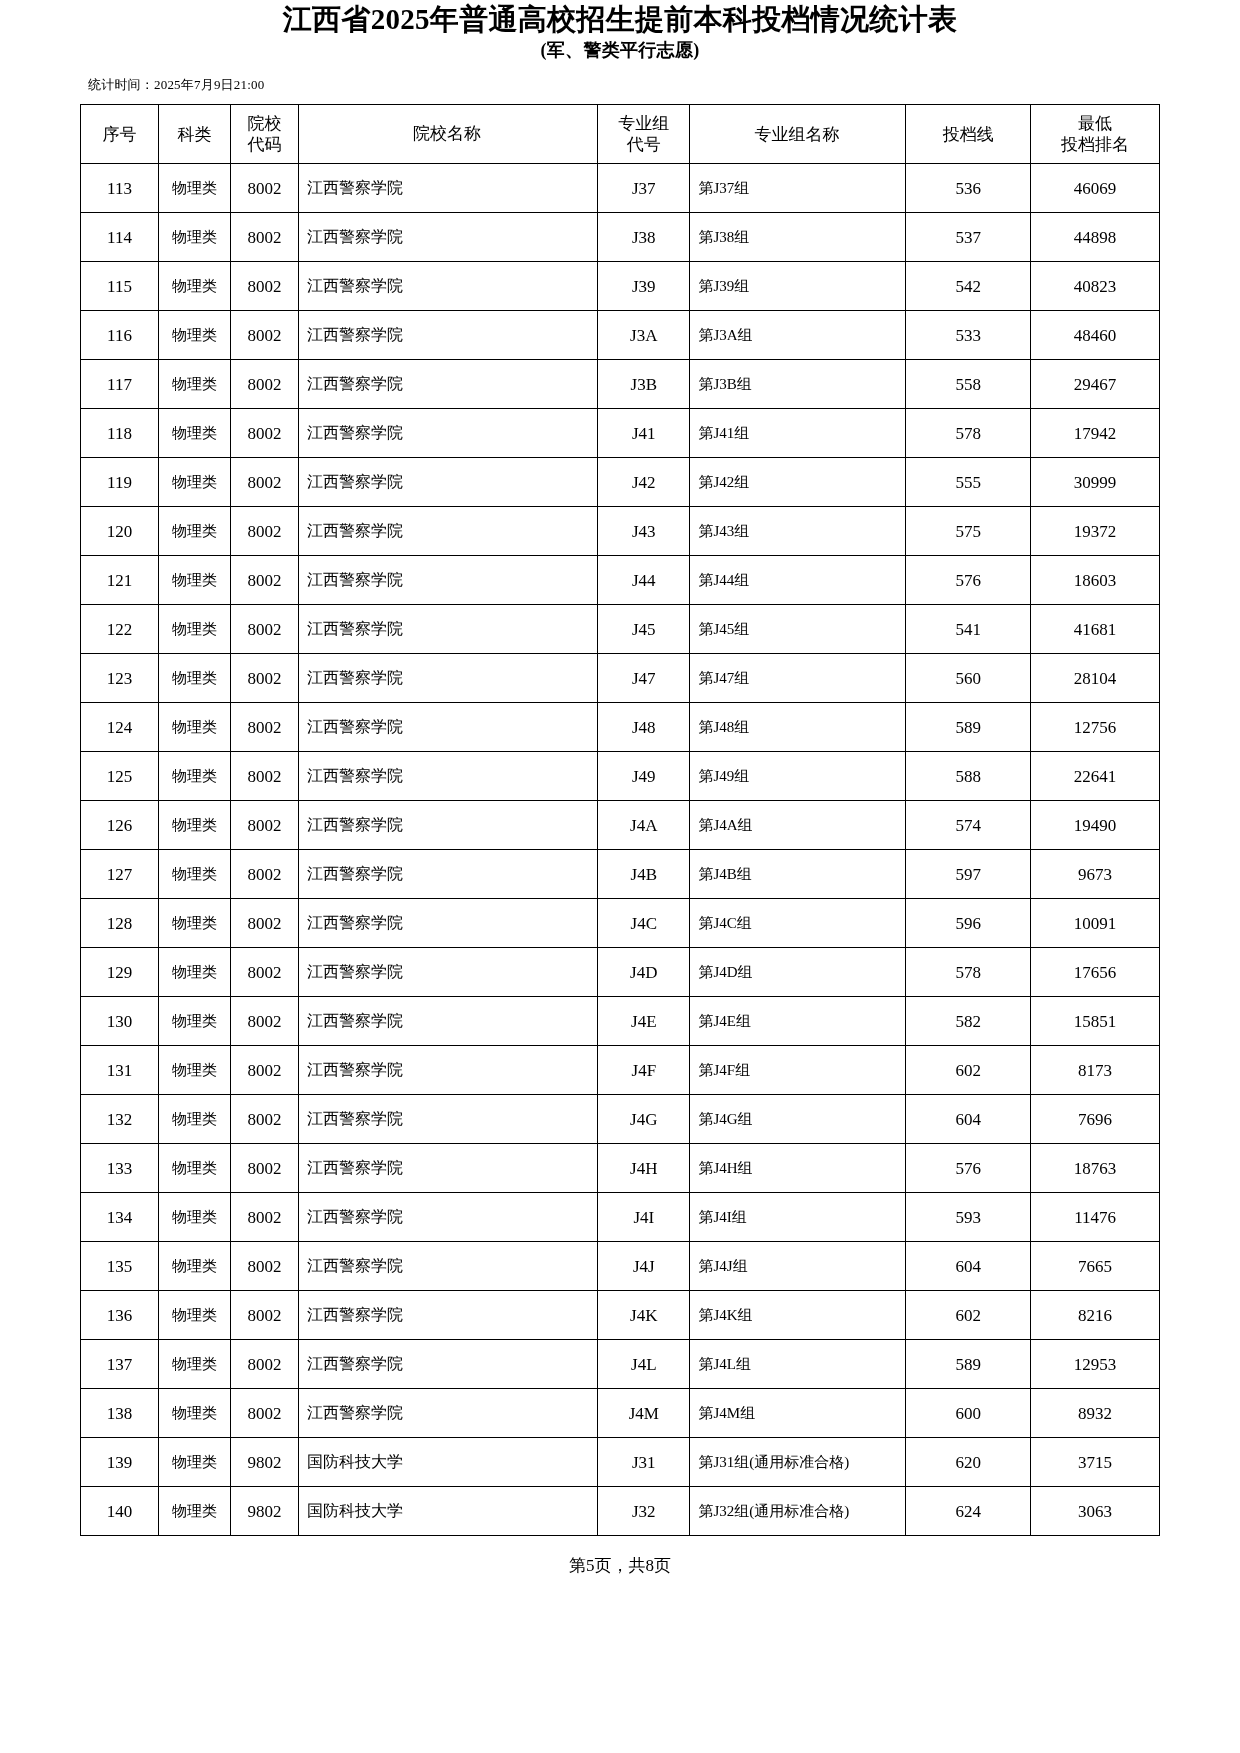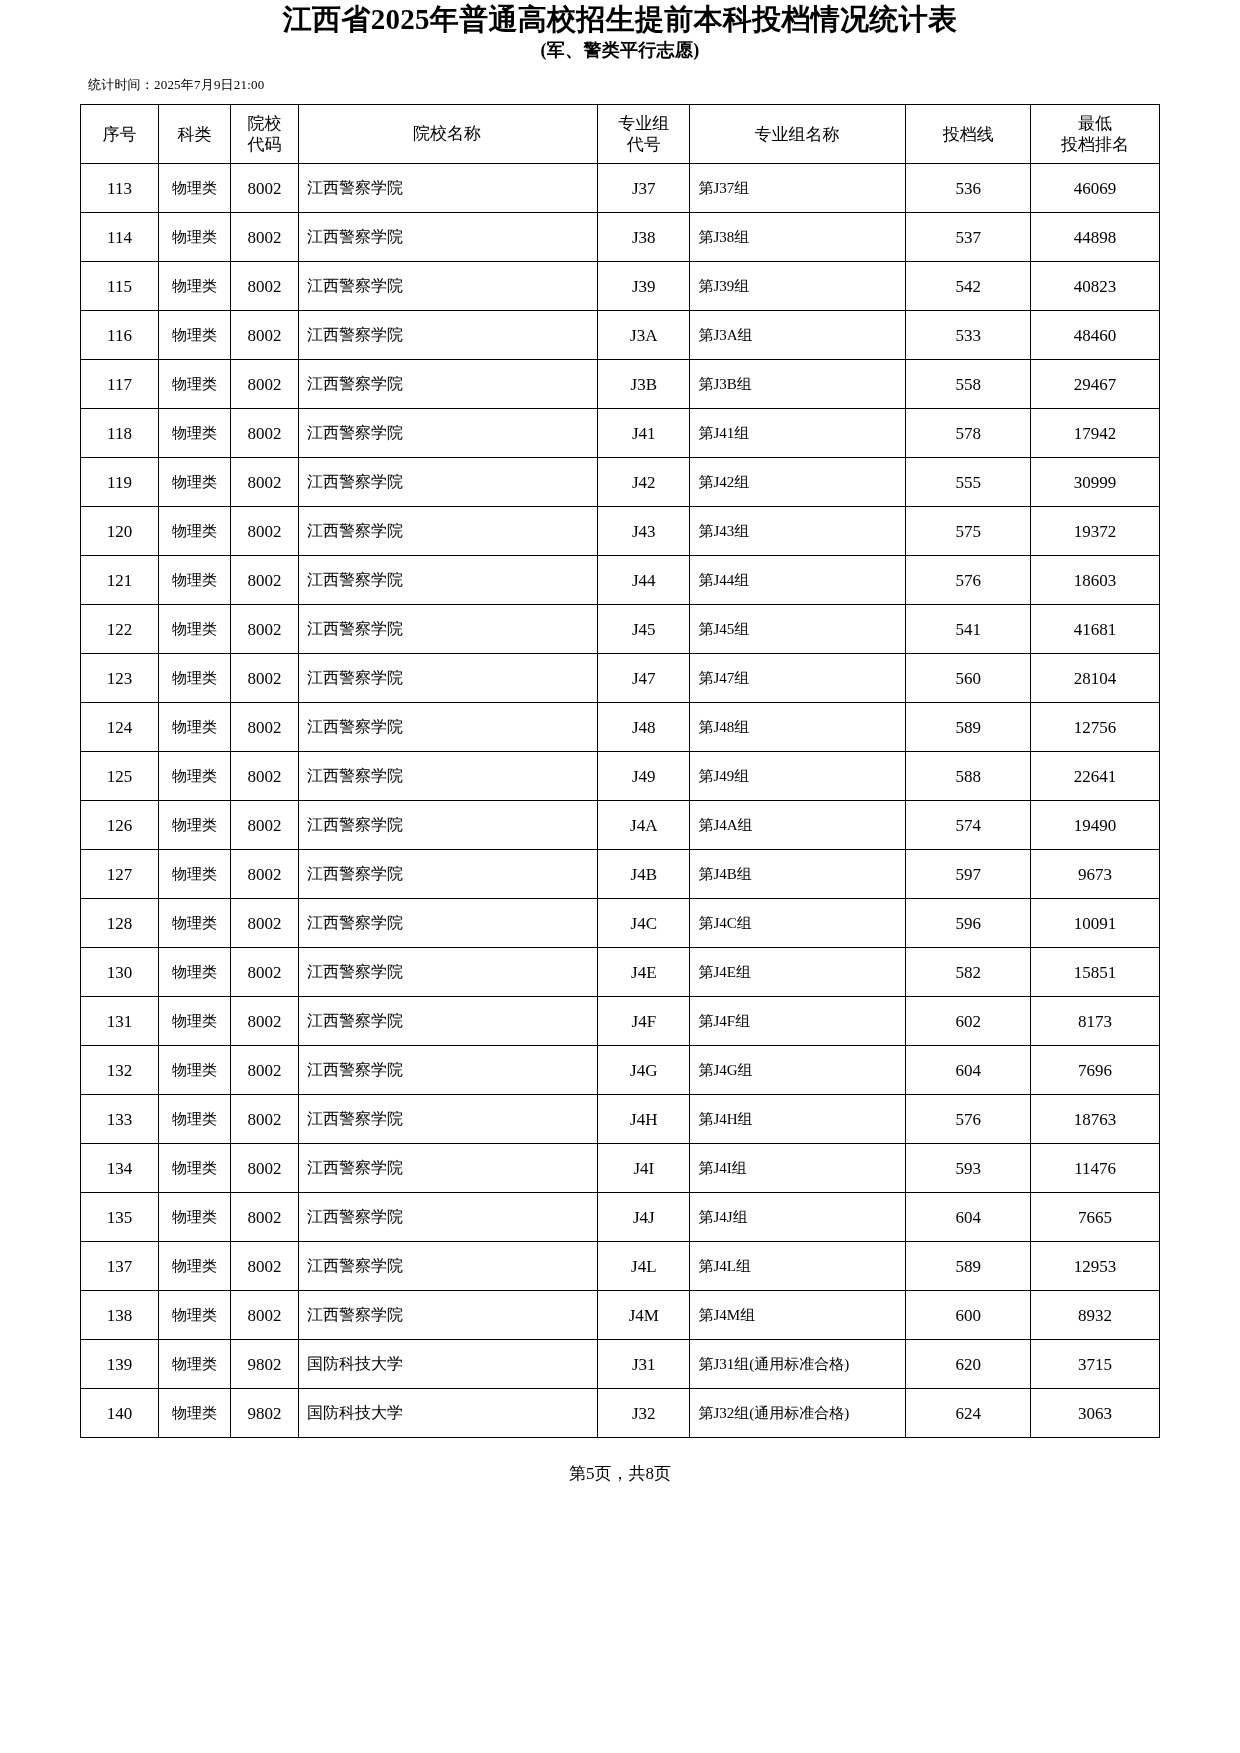--- a/index.html
+++ b/index.html
@@ -73,21 +73,21 @@
   }
   .c-seq     { width: 72px;  text-align: center; }
   .c-type    { width: 66px;  text-align: center; font-size: 15px; }
   .c-code    { width: 62px;  text-align: center; }
   .c-school  { width: 292px; text-align: left; padding-left: 8px !important; font-size: 16px; }
   .c-grpcode { width: 86px;  text-align: center; }
   .c-grpname { width: 210px; text-align: left; padding-left: 8px !important; font-size: 15px; }
   .c-score   { width: 118px; text-align: center; }
   .c-rank    { width: 122px; text-align: center; }
   .footer {
-    margin-top: 24px;
+    margin-top: 18px;
     text-align: center;
     font-size: 17px;
   }
 </style>
 </head>
 <body>
 
 <div class="page">
 
   <div class="title-block">
@@ -284,20 +284,30 @@
           <td class="c-seq">128</td>
           <td class="c-type">物理类</td>
           <td class="c-code">8002</td>
           <td class="c-school">江西警察学院</td>
           <td class="c-grpcode">J4C</td>
           <td class="c-grpname">第J4C组</td>
           <td class="c-score">596</td>
           <td class="c-rank">10091</td>
         </tr>
         <tr>
+          <td class="c-seq">129</td>
+          <td class="c-type">物理类</td>
+          <td class="c-code">8002</td>
+          <td class="c-school">江西警察学院</td>
+          <td class="c-grpcode">J4D</td>
+          <td class="c-grpname">第J4D组</td>
+          <td class="c-score">578</td>
+          <td class="c-rank">17656</td>
+        </tr>
+        <tr>
           <td class="c-seq">130</td>
           <td class="c-type">物理类</td>
           <td class="c-code">8002</td>
           <td class="c-school">江西警察学院</td>
           <td class="c-grpcode">J4E</td>
           <td class="c-grpname">第J4E组</td>
           <td class="c-score">582</td>
           <td class="c-rank">15851</td>
         </tr>
         <tr>
@@ -342,20 +352,30 @@
         </tr>
         <tr>
           <td class="c-seq">135</td>
           <td class="c-type">物理类</td>
           <td class="c-code">8002</td>
           <td class="c-school">江西警察学院</td>
           <td class="c-grpcode">J4J</td>
           <td class="c-grpname">第J4J组</td>
           <td class="c-score">604</td>
           <td class="c-rank">7665</td>
+        </tr>
+        <tr>
+          <td class="c-seq">136</td>
+          <td class="c-type">物理类</td>
+          <td class="c-code">8002</td>
+          <td class="c-school">江西警察学院</td>
+          <td class="c-grpcode">J4K</td>
+          <td class="c-grpname">第J4K组</td>
+          <td class="c-score">602</td>
+          <td class="c-rank">8216</td>
         </tr>
         <tr>
           <td class="c-seq">137</td>
           <td class="c-type">物理类</td>
           <td class="c-code">8002</td>
           <td class="c-school">江西警察学院</td>
           <td class="c-grpcode">J4L</td>
           <td class="c-grpname">第J4L组</td>
           <td class="c-score">589</td>
           <td class="c-rank">12953</td>

